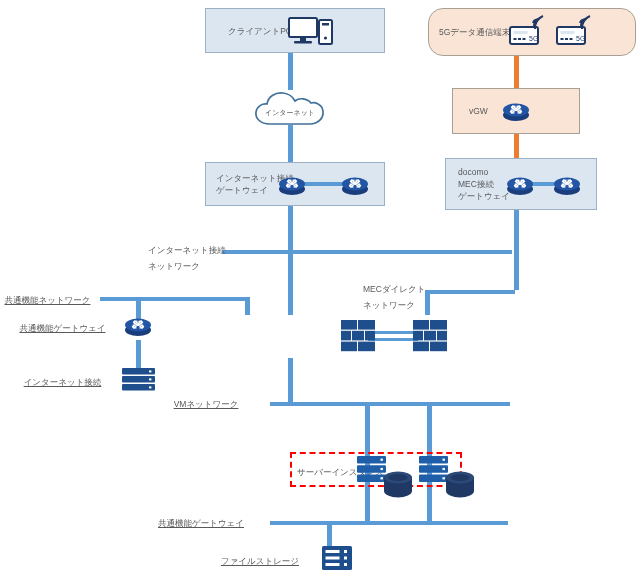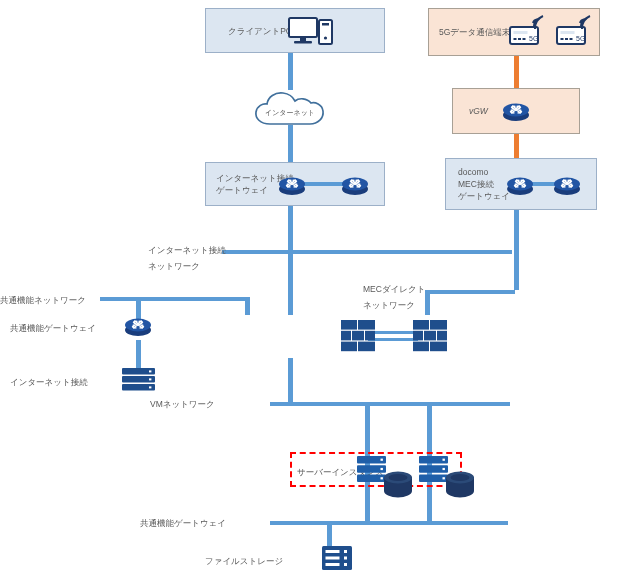--- a/index.html
+++ b/index.html
@@ -20,21 +20,21 @@
   .box.peach{background:#fae4d5;border-color:#a8a095;}
   .box-label{
     font-size:8.5px;line-height:12px;color:#595959;white-space:pre-line;
   }
 
   
   .lbl{
     position:absolute;font-size:8.5px;line-height:16px;color:#595959;
     white-space:pre-line;
   }
-  .lbl.right{text-align:left;}
+  .lbl.right{text-align:center;text-decoration:underline;}
 
   
   .line{position:absolute;background:#5b9bd5;}
   .line.h{height:4px;}
   .line.v{width:4px;}
   .line.orange{background:#ed7d31;}
   .line.orange.v{width:4px;}
 
   
   .dashed{
@@ -102,21 +102,21 @@
       <rect x="1" y="1" width="28" height="19" rx="1.5" fill="#ffffff" stroke="#1f3864" stroke-width="2"></rect>
       <rect x="4" y="4" width="22" height="13" fill="#ffffff"></rect>
       <rect x="12" y="20" width="6" height="4" fill="#1f3864"></rect>
       <rect x="6" y="24" width="18" height="2.5" rx="1" fill="#1f3864"></rect>
       <rect x="31" y="3" width="13" height="24" rx="1.5" fill="#ffffff" stroke="#1f3864" stroke-width="2"></rect>
       <rect x="34" y="6" width="7" height="2.5" fill="#1f3864"></rect>
       <circle cx="37.5" cy="21" r="1.6" fill="#1f3864"></circle>
     </svg>
   </div>
 
-  <div class="box peach" style="left:428px;top:8px;width:172px;height:48px;">
+  <div class="box peach" style="left:428px;top:8px;width:208px;height:48px;border-radius:15px;">
     <span class="box-label" style="margin-left:10px;">5Gデータ通信端末</span>
   </div>
   <div class="icon" style="left:509px;top:14px;">
     <svg width="38" height="34" viewBox="0 0 38 34">
       <rect x="1" y="13" width="28" height="17" rx="2" fill="#ffffff" stroke="#1f3864" stroke-width="2"></rect>
       <rect x="4.5" y="17" width="14" height="3" fill="#dce6f1"></rect>
       <text x="20" y="27" font-family="Liberation Sans, sans-serif" font-size="7" fill="#1f3864">5G</text>
       <rect x="4.5" y="24" width="3" height="2" fill="#1f3864"></rect>
       <rect x="9" y="24" width="3" height="2" fill="#1f3864"></rect>
       <rect x="13.5" y="24" width="3" height="2" fill="#1f3864"></rect>
@@ -141,21 +141,21 @@
 
   <div class="icon" style="left:250px;top:88px;">
     <svg width="80" height="40" viewBox="0 0 80 40">
       <path d="M20,36 C10,36 5,30 6,24 C7,18 13,15 17,16 C18,9 25,4 33,5
                C39,5.7 43,9 45,13 C49,9.5 57,10 61,15 C65,14 72,16 73,23
                C74,30 68,36 60,36 Z" fill="#ffffff" stroke="#41709c" stroke-width="1.7"></path>
     </svg>
   </div>
   <div class="lbl" style="left:250px;top:105px;width:80px;text-align:center;font-size:7px;">インターネット</div>
 
-  <div class="box peach" style="left:452px;top:88px;width:128px;height:46px;font-style:italic;">
+  <div class="box peach" style="left:452px;top:88px;width:128px;height:46px;">
     <span class="box-label" style="margin-left:16px;">vGW</span>
   </div>
   <div class="icon" style="left:502px;top:98px;">
     <svg width="28" height="24" viewBox="0 0 28 24">
       <ellipse cx="14" cy="17" rx="13" ry="6" fill="#1a3d7c"></ellipse>
       <ellipse cx="14" cy="12" rx="13" ry="6.5" fill="#2255a4"></ellipse>
       <path d="M8 14 L18 8 M18 8 L14.5 8.5 M18 8 L17.5 11.5" stroke="#ffffff" stroke-width="1.3" fill="none"></path>
       <path d="M20 14 L10 8 M10 8 L13.5 8.5 M10 8 L10.5 11.5" stroke="#ffffff" stroke-width="1.3" fill="none"></path>
       <path d="M9 9 L19 15 M19 15 L15.5 14.8 M19 15 L18.6 11.5" stroke="#ffffff" stroke-width="1.3" fill="none"></path>
       <path d="M19 9 L9 15 M9 15 L12.5 14.8 M9 15 L9.4 11.5" stroke="#ffffff" stroke-width="1.3" fill="none"></path>

